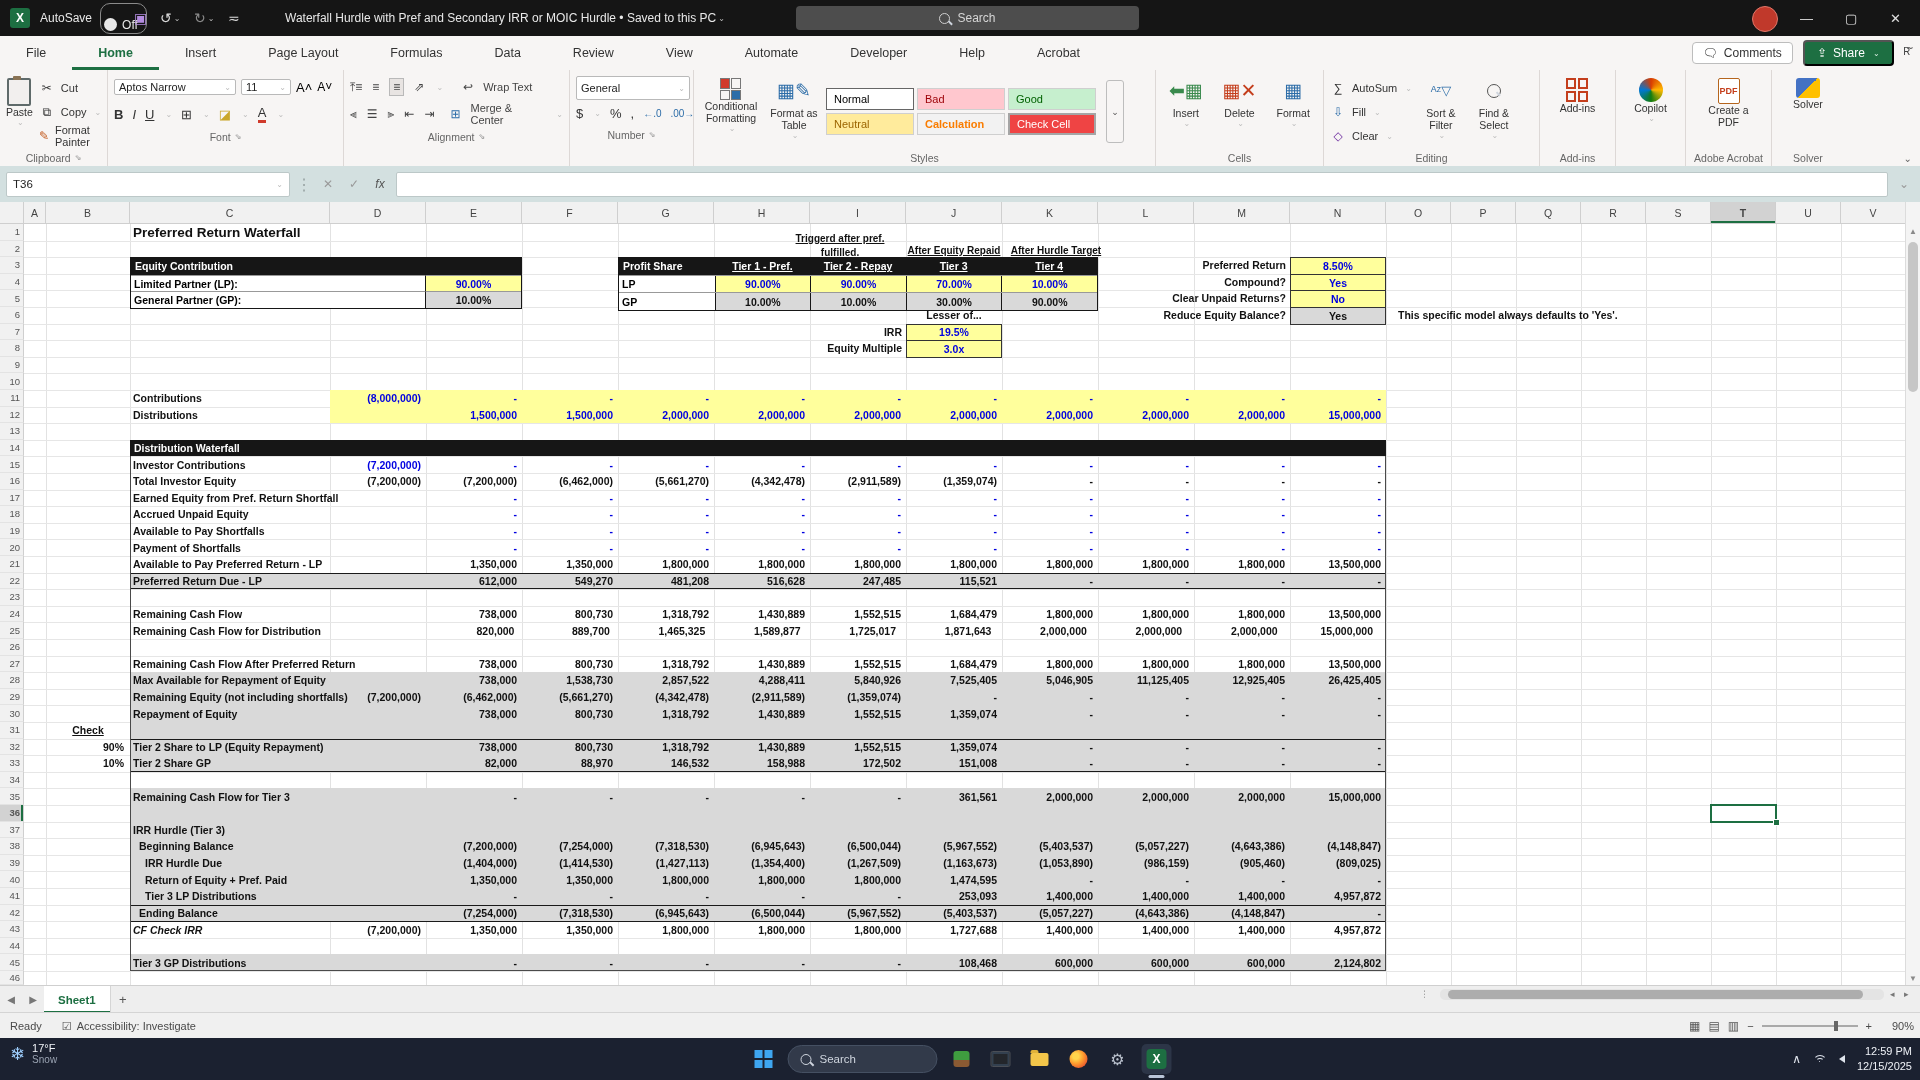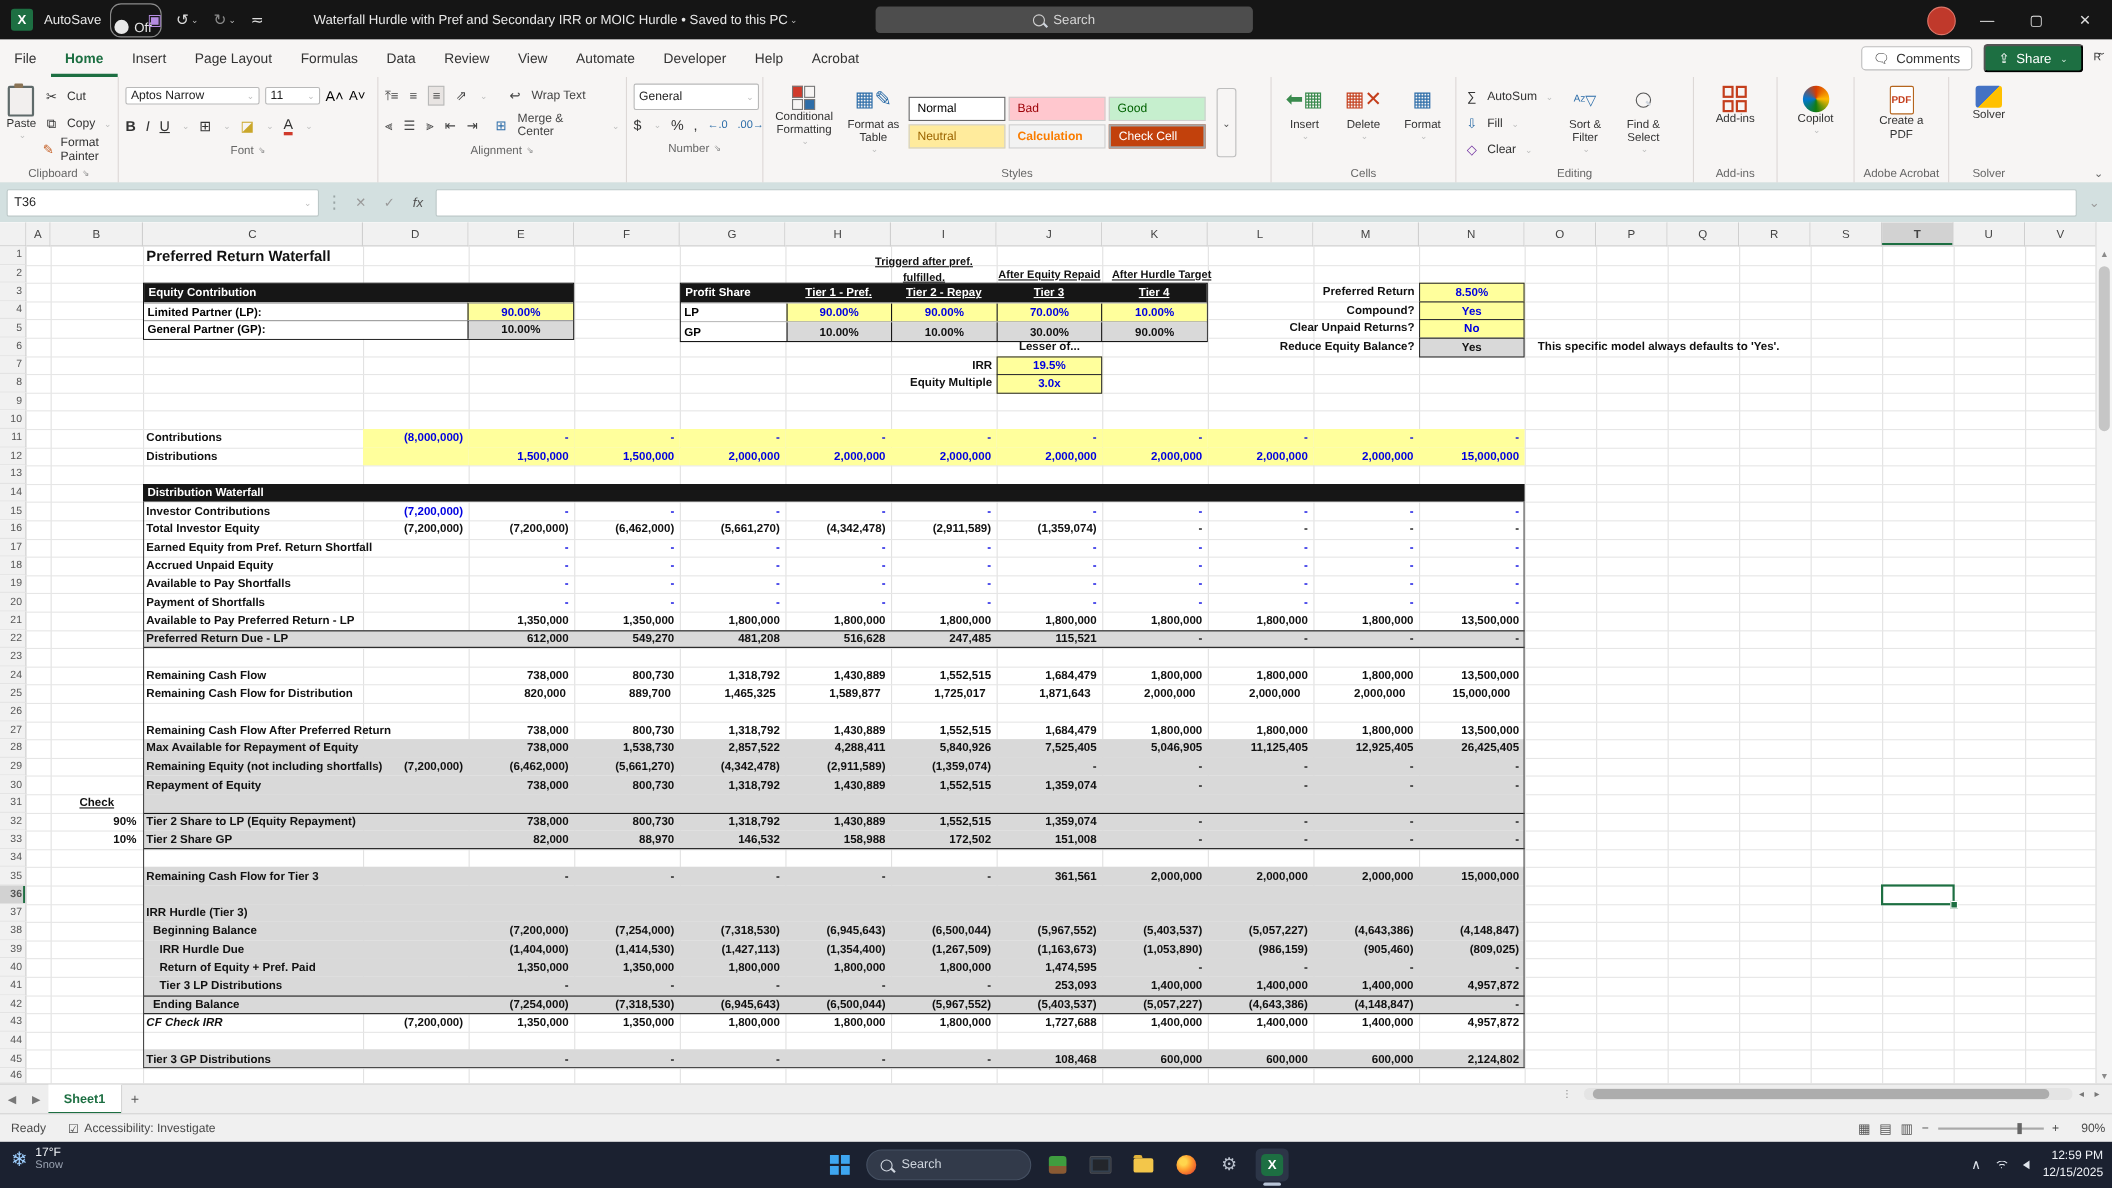--- a/index.html
+++ b/index.html
@@ -12,21 +12,21 @@
   .as-pill{display:flex;align-items:center;gap:5px;border:1px solid #8a8a8a;border-radius:10px;padding:14px 8px 1px 3px;margin-left:8px}
   .as-knob{width:13px;height:13px;border-radius:50%;background:#e8e8e8}
   .qat-btn{margin-left:14px;font-size:14px;color:#dcdcdc}
   .dim{color:#8a8a8a}
   .chev{font-size:8px;color:#bdbdbd;margin-left:2px}
   #tb-search{left:796px;top:6px;width:343px;height:24px;background:#4d4d4d;border-radius:4px;display:flex;align-items:center;justify-content:center;gap:7px;color:#d6d6d6;font-size:12px}
   .winbtn{width:14px;text-align:center;font-size:13px;color:#e0e0e0}
   #avatar{left:1752px;top:6px;width:24px;height:24px;border-radius:50%;background:#c0392b;border:1px solid #e0776a}
   
   #tabsrow{position:absolute;left:0;top:36px;width:1920px;height:34px;background:#f7f5f4;display:flex;align-items:center;font-size:12.5px;color:#333}
-  .rtab{padding:0 13px;height:34px;display:flex;align-items:center;cursor:default}
+  .rtab{padding:0 26px;height:34px;display:flex;align-items:center;cursor:default}
   .rtab.active{font-weight:bold;color:#1d6f42;box-shadow:inset 0 -3px 0 #1d6f42}
   #tabsrow-right{position:absolute;right:10px;top:40px;display:flex;gap:10px;align-items:center}
   .comments-btn{border:1px solid #bdbdbd;border-radius:4px;background:#fff;padding:3px 10px;font-size:12px;color:#333;display:flex;gap:6px;align-items:center}
   .share-btn{border-radius:4px;background:#1d6f42;padding:4px 12px;font-size:12px;color:#fff;display:flex;gap:6px;align-items:center}
   
   #ribbon{position:absolute;left:0;top:70px;width:1920px;height:96px;background:#f7f5f4;border-bottom:1px solid #cfd6d6;display:flex}
   .rgroup{position:relative;height:96px;border-right:1px solid #ddd8d6;padding:4px 6px 0 6px;box-sizing:border-box;display:flex;flex-direction:column}
   .rg-body{flex:1;display:flex;gap:6px}
   .rg-label{height:17px;font-size:10.5px;color:#666;text-align:center;display:flex;align-items:center;justify-content:center;gap:4px}
   .launcher{font-size:8px;color:#888}
@@ -315,21 +315,21 @@
           <span class="bigicon" style="color:#2d6da8">▦✎</span>
           <span>Format as Table</span>
             <span class="chev">⌄</span>
         </div>
         <div class="gallery" id="stylegallery">
             <div class="stylecell" style="background: rgb(255, 255, 255); color: rgb(0, 0, 0); border: 1px solid rgb(102, 102, 102);">Normal</div>
             <div class="stylecell" style="background: rgb(255, 199, 206); color: rgb(156, 0, 6);">Bad</div>
             <div class="stylecell" style="background: rgb(198, 239, 206); color: rgb(0, 97, 0);">Good</div>
             <div class="stylecell" style="background: rgb(255, 235, 156); color: rgb(156, 101, 0);">Neutral</div>
             <div class="stylecell" style="background: rgb(242, 242, 242); color: rgb(250, 125, 0); font-weight: bold;">Calculation</div>
-            <div class="stylecell" style="background: #c2410c; color: rgb(255, 255, 255); border: 2px solid rgb(165, 165, 165);">Check Cell</div>
+            <div class="stylecell" style="background: #ef4444; color: rgb(255, 255, 255); border: 2px solid rgb(165, 165, 165);">Check Cell</div>
           </div>
         <div class="gal-more">⌄</div>
       </div>
       <div class="rg-label">
           <span>Styles</span>
         </div>
     </div>
 
     <div class="rgroup" style="width:168px">
       <div class="rg-body">

